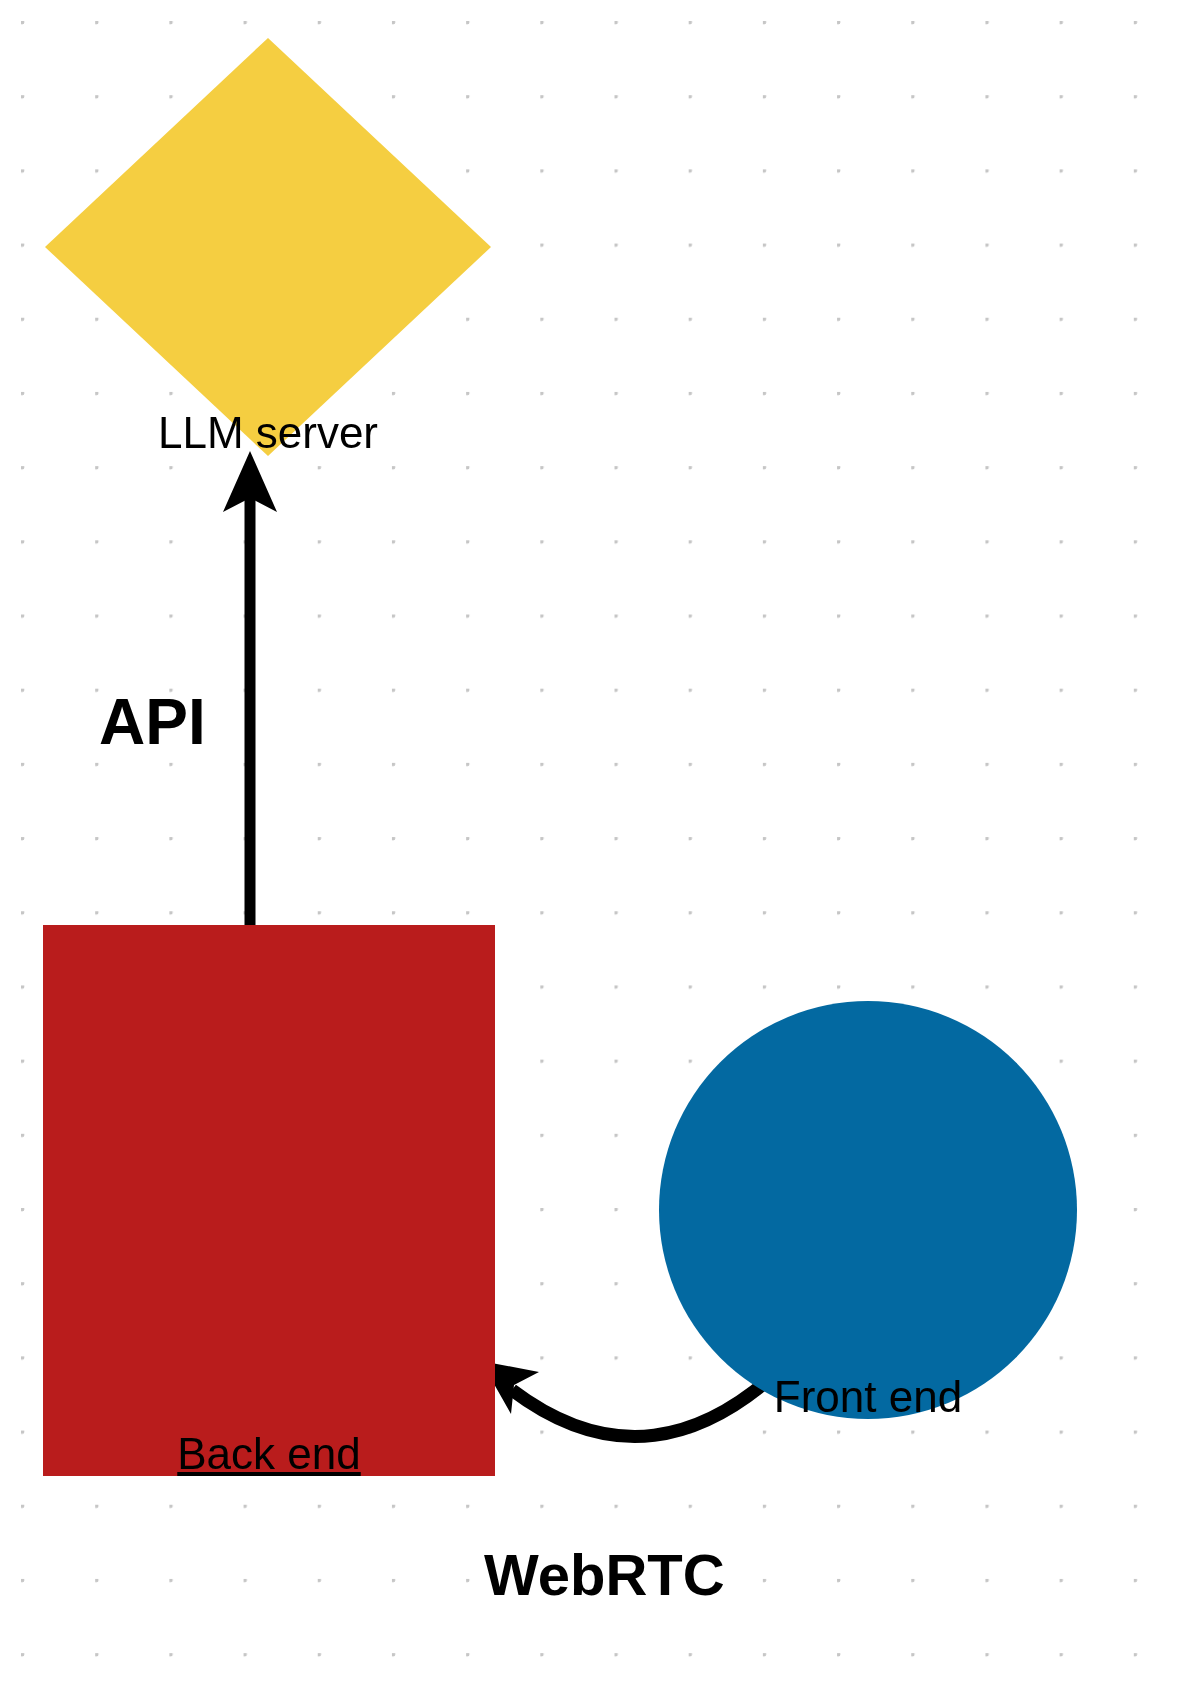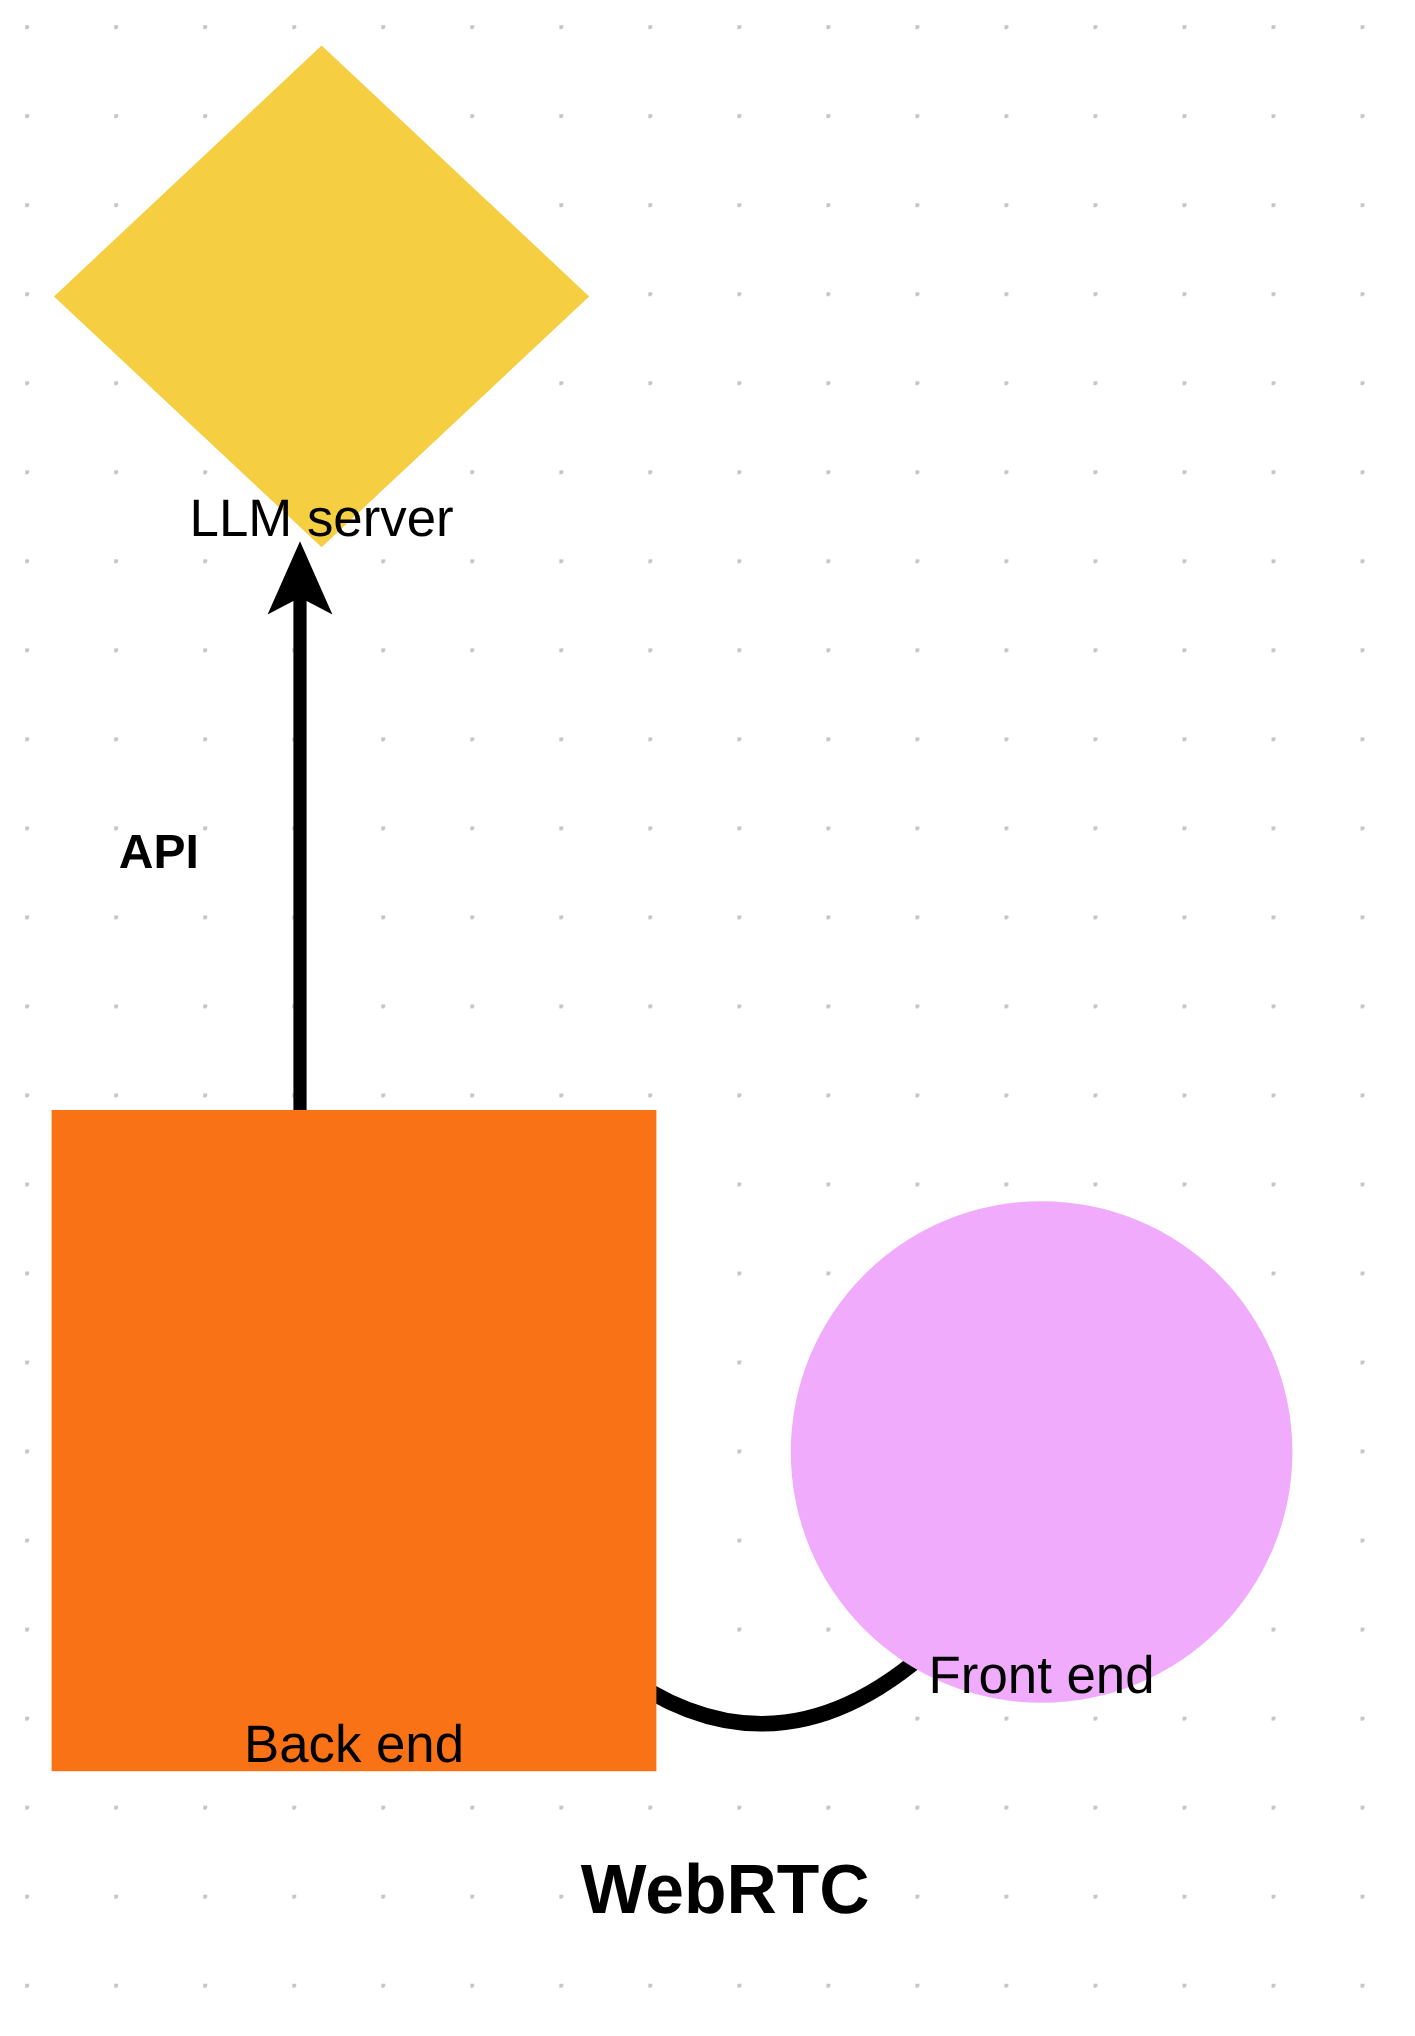--- a/index.html
+++ b/index.html
@@ -66,45 +66,46 @@
   }
   #node-llm-server .node-label {
     position: relative;
     z-index: 2;
     transform: translateY(-1px);
   }
   
   #node-back-end {
     left: 43px;
     top: 925px;
-    width: 504px;
+    width: 452px;
     height: 551px;
-    background: #f97316;
+    background: #b91c1c;
+    text-decoration: underline;
   }
   
   #node-front-end {
     left: 659px;
     top: 1001px;
     width: 418px;
     height: 418px;
-    background: #f0abfc;
+    background: #0369a1;
     border-radius: 50%;
   }
   
   .edge-label {
     position: absolute;
     color: #000000;
     font-weight: bold;
     line-height: 1;
     white-space: nowrap;
   }
   #edge-label-api {
     left: 99px;
     top: 690px;
-    font-size: 40px;
+    font-size: 64px;
   }
   #edge-label-webrtc {
     left: 484px;
     top: 1546px;
     font-size: 58px;
   }
 </style>
 </head>
 <body>
 

